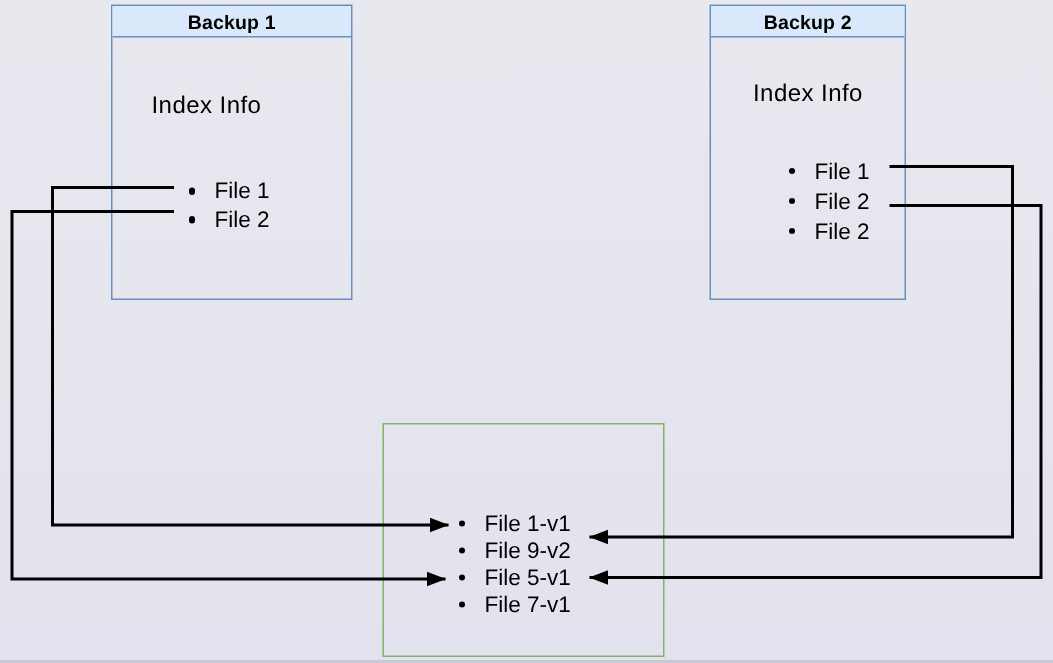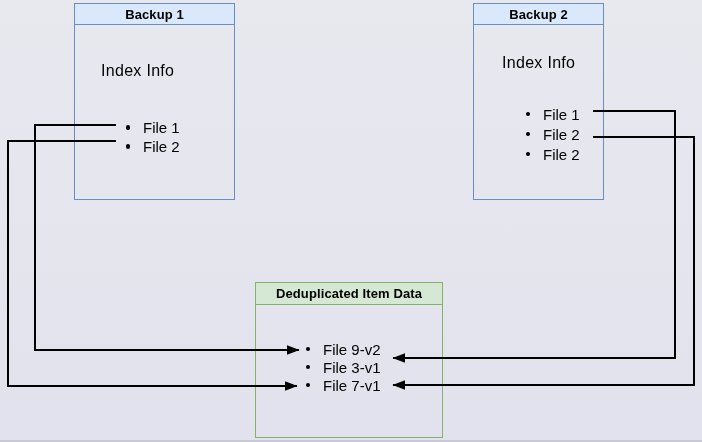--- a/index.html
+++ b/index.html
@@ -139,29 +139,29 @@
       <li>
           <span>File 2</span>
         </li>
       <li>
           <span>File 2</span>
         </li>
     </ul>
   </div>
 
   <div class="node green" id="dedup-box">
-    <div class="node-header">
-      <span>Deduplicated Item Data</span>
-    </div>
     <ul class="file-list" id="dedup-list">
+      <li>
+          <span>File 1-v1</span>
+        </li>
       <li>
           <span>File 9-v2</span>
         </li>
       <li>
-          <span>File 3-v1</span>
+          <span>File 5-v1</span>
         </li>
       <li>
           <span>File 7-v1</span>
         </li>
     </ul>
   </div>
 
   <svg id="connector-layer" width="702" height="442" viewBox="0 0 702 442" xmlns="http://www.w3.org/2000/svg">
     <defs>
       <marker id="arrowhead" markerUnits="userSpaceOnUse" markerWidth="13" markerHeight="11" viewBox="0 0 12 9" refX="11.5" refY="4.5" orient="auto">

